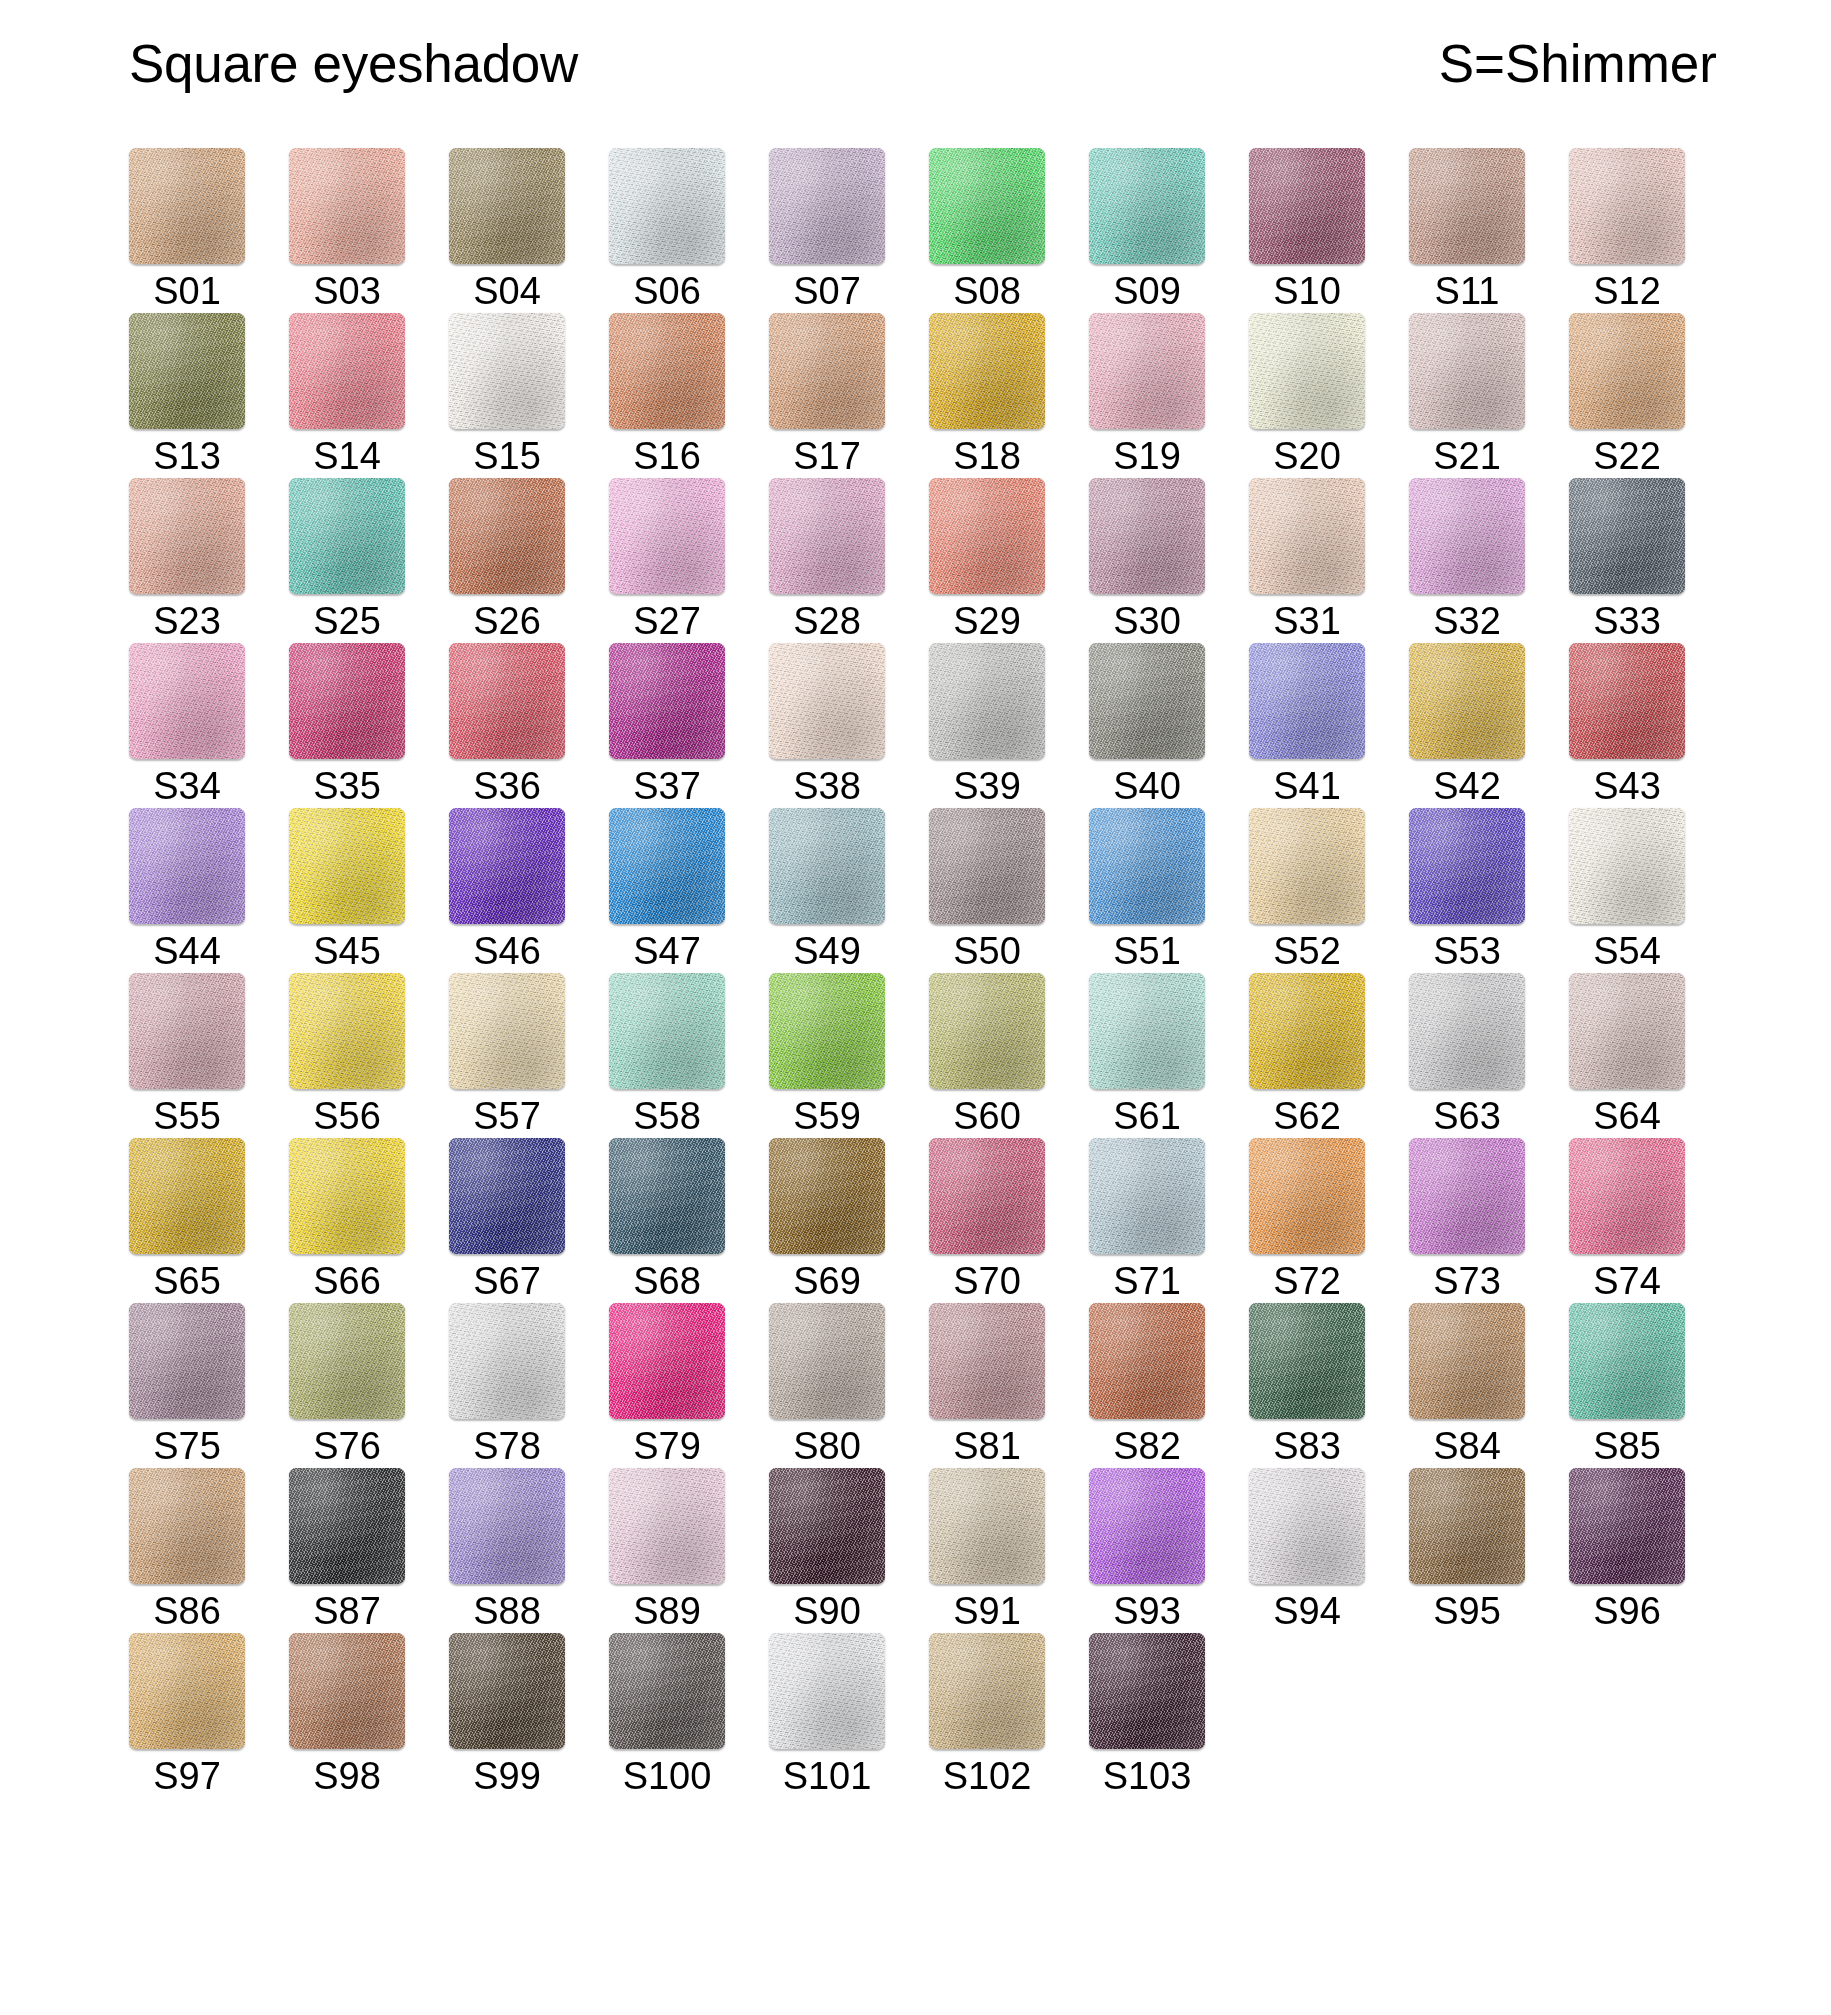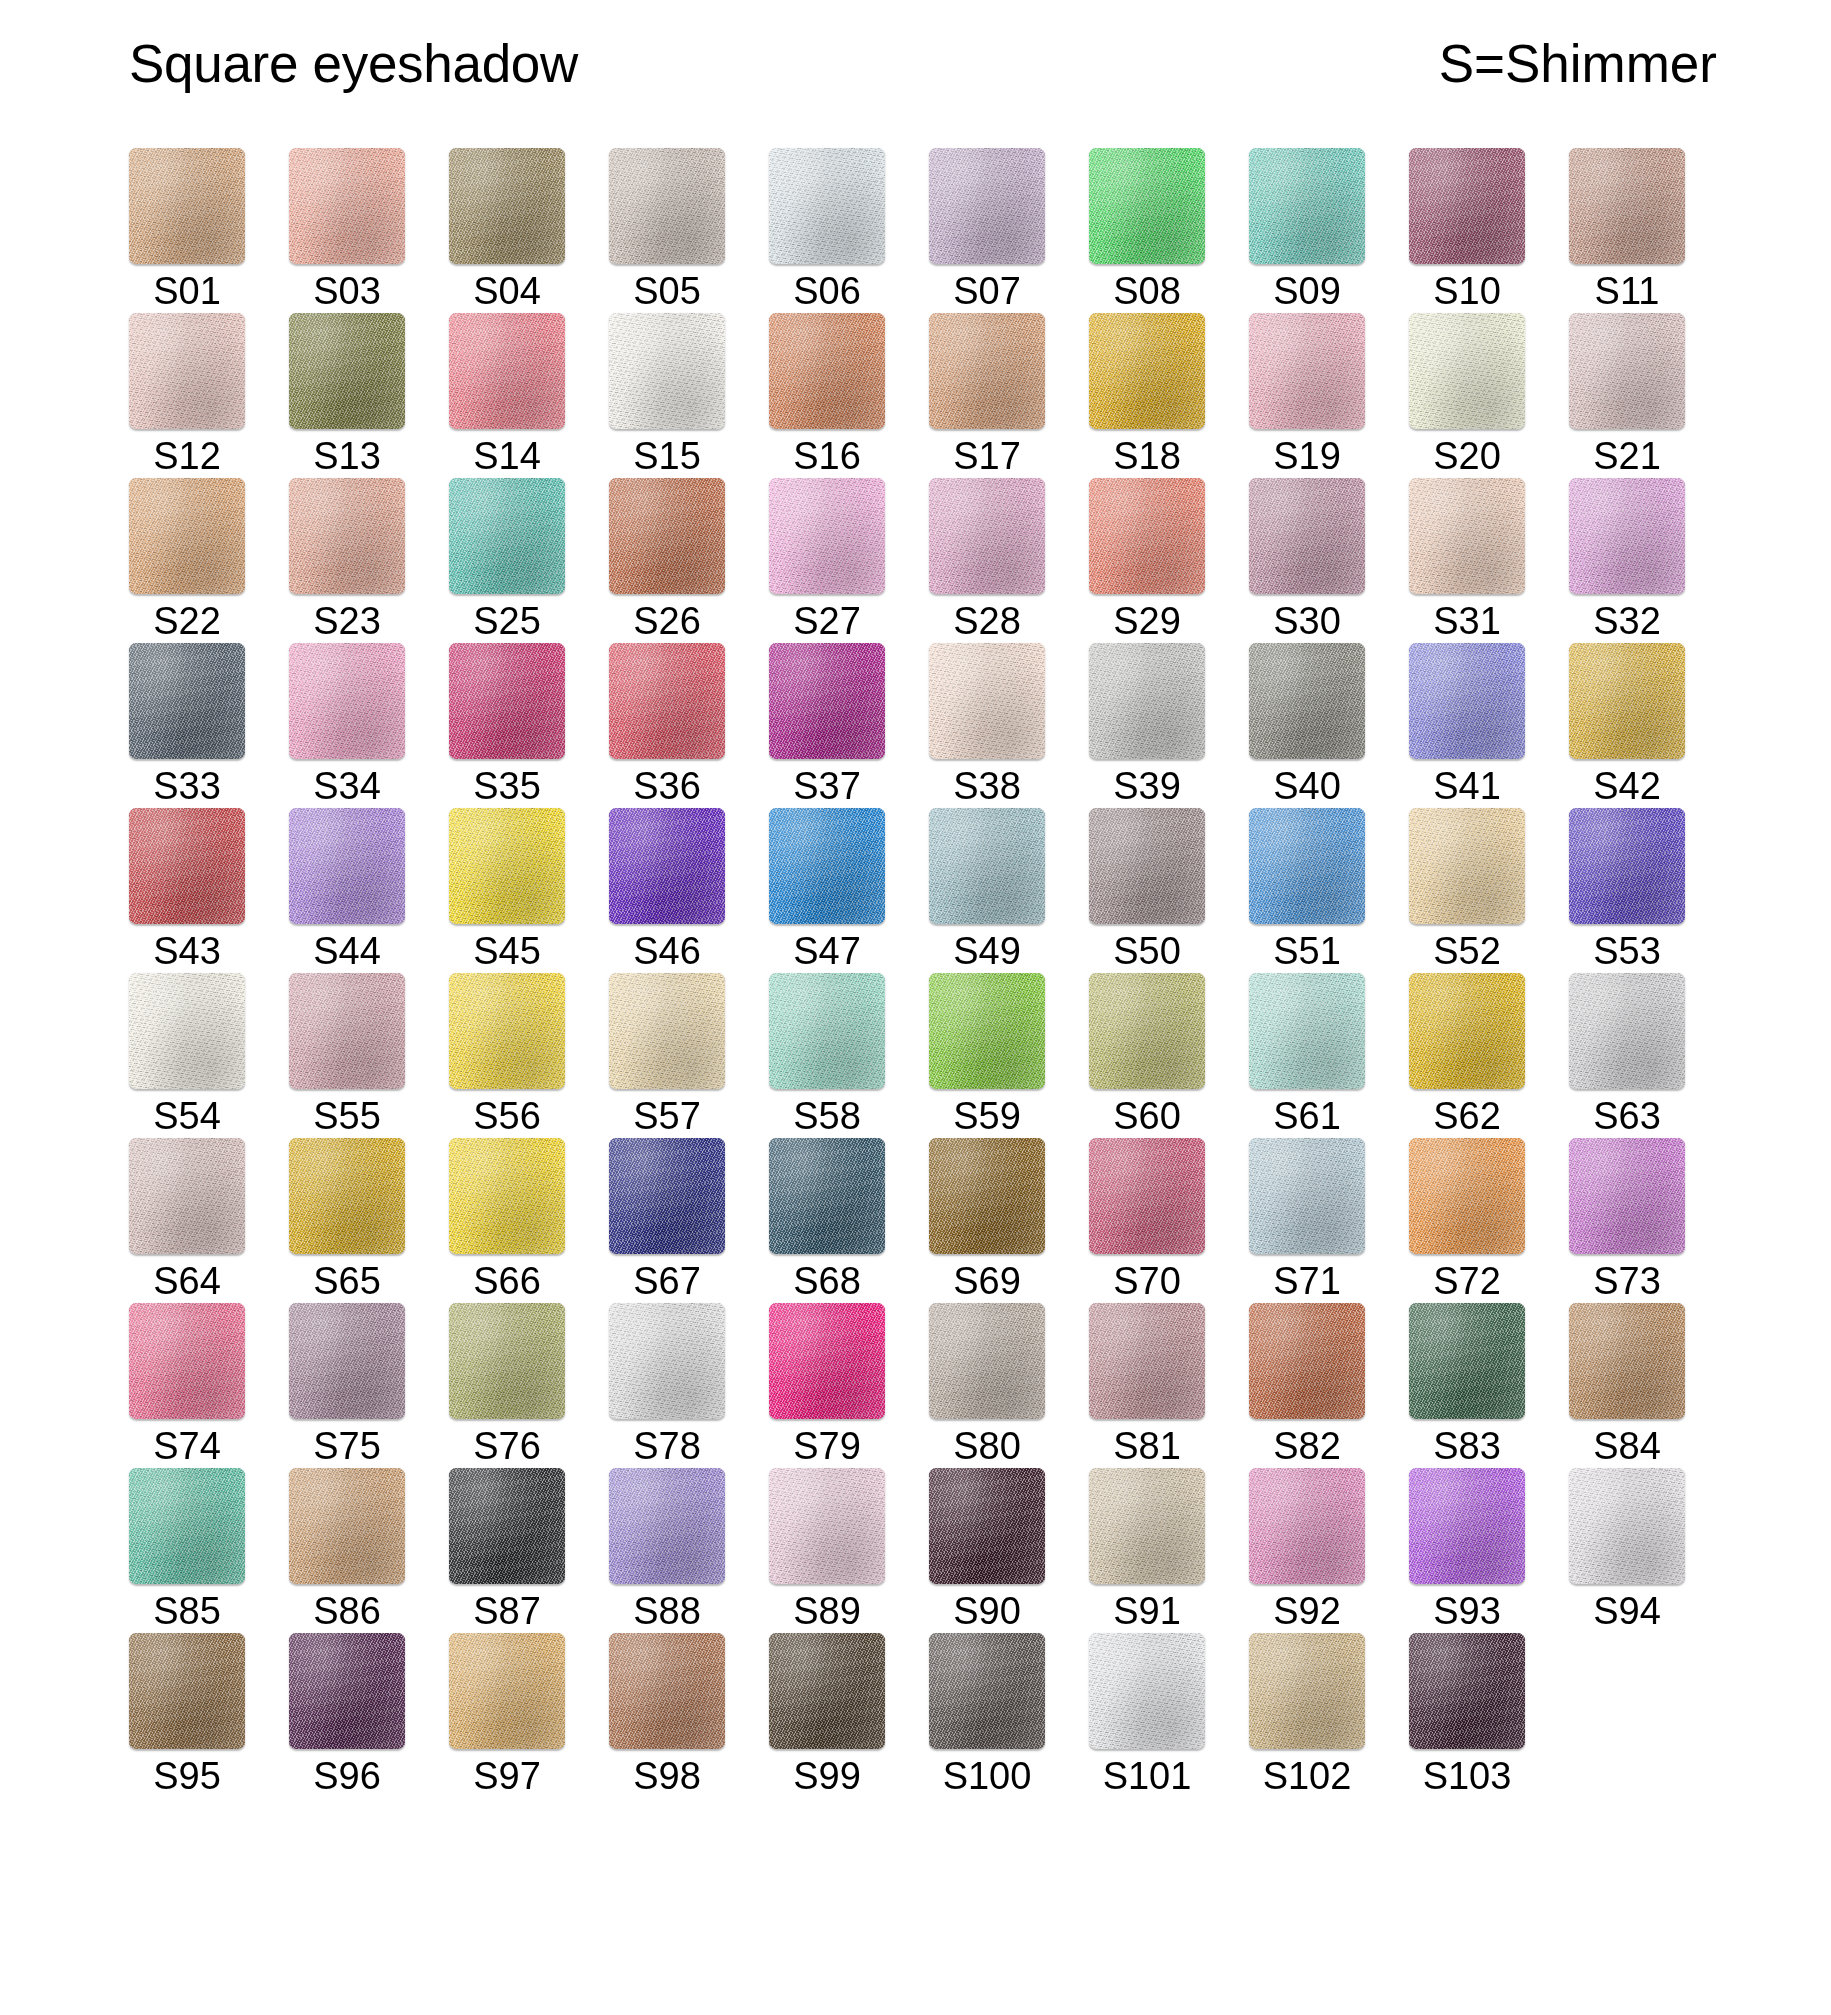--- a/index.html
+++ b/index.html
@@ -124,24 +124,20 @@
       </div>
       <div class="cell">
         <div class="swatch" style="background-color: rgb(242, 173, 156);"></div>
         <div class="label">S03</div>
       </div>
       <div class="cell">
         <div class="swatch" style="background-color: rgb(155, 138, 95);"></div>
         <div class="label">S04</div>
       </div>
       <div class="cell">
-        <div class="swatch" style="background-color: rgb(205, 192, 183);"></div>
-        <div class="label">S05</div>
-      </div>
-      <div class="cell">
         <div class="swatch" style="background-color: rgb(221, 230, 234);"></div>
         <div class="label">S06</div>
       </div>
       <div class="cell">
         <div class="swatch" style="background-color: rgb(198, 177, 205);"></div>
         <div class="label">S07</div>
       </div>
       <div class="cell">
         <div class="swatch" style="background-color: rgb(83, 221, 104);"></div>
         <div class="label">S08</div>
@@ -458,24 +454,20 @@
         <div class="swatch" style="background-color: rgb(237, 205, 220);"></div>
         <div class="label">S89</div>
       </div>
       <div class="cell">
         <div class="swatch" style="background-color: rgb(59, 28, 42);"></div>
         <div class="label">S90</div>
       </div>
       <div class="cell">
         <div class="swatch" style="background-color: rgb(213, 198, 171);"></div>
         <div class="label">S91</div>
-      </div>
-      <div class="cell">
-        <div class="swatch" style="background-color: rgb(227, 141, 191);"></div>
-        <div class="label">S92</div>
       </div>
       <div class="cell">
         <div class="swatch" style="background-color: rgb(179, 92, 230);"></div>
         <div class="label">S93</div>
       </div>
       <div class="cell">
         <div class="swatch" style="background-color: rgb(230, 226, 230);"></div>
         <div class="label">S94</div>
       </div>
       <div class="cell">

